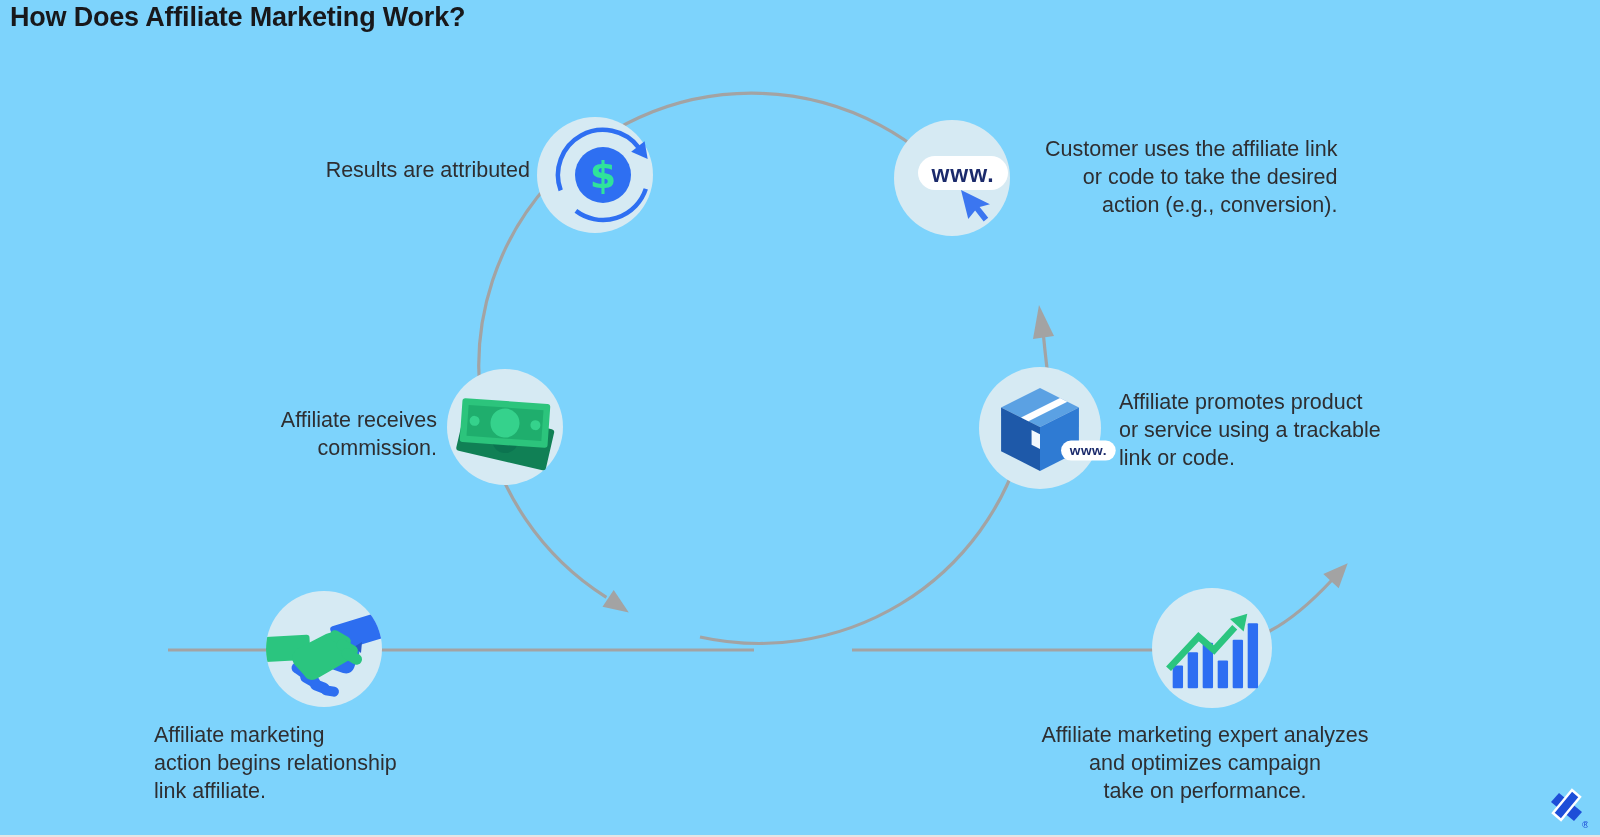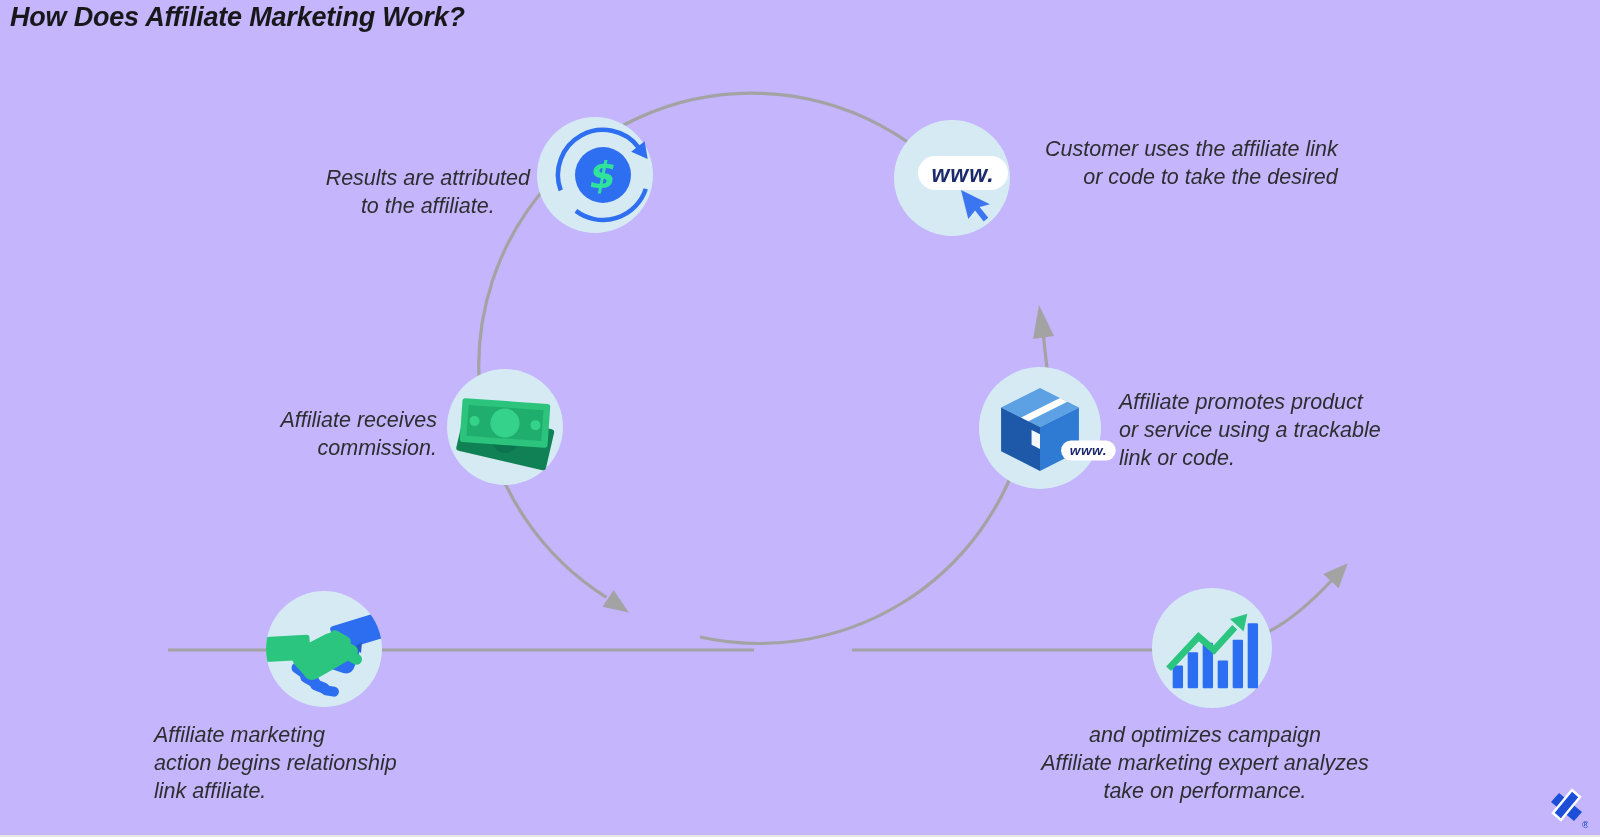--- a/index.html
+++ b/index.html
@@ -1,35 +1,34 @@
 <!DOCTYPE html>
 <html><head>
 <meta charset="utf-8">
 <style>
   html,body{margin:0;padding:0;background:#ffffff;}
   .canvas{
-    position:relative;width:1600px;height:837px;background:#c4b5fd;overflow:hidden;
+    position:relative;width:1600px;height:837px;background:#7dd3fc;overflow:hidden;
     font-family:"Liberation Sans", sans-serif;
-    font-style:italic;
   }
   .title{
     position:absolute;left:10px;top:2px;font-size:27px;font-weight:700;
     color:#18181b;letter-spacing:-0.2px;
   }
   .connectors{position:absolute;left:0;top:0;width:1600px;height:837px;}
   .node{position:absolute;border-radius:50%;background:#d6eaf3;}
   .node svg{width:100%;height:100%;display:block;overflow:visible;}
   .node-dollar {left:537px;top:117px;width:116px;height:116px;}
   .node-www    {left:894px;top:120px;width:116px;height:116px;}
   .node-cash   {left:447px;top:369px;width:116px;height:116px;}
   .node-box    {left:979px;top:367px;width:122px;height:122px;}
   .node-hands  {left:266px;top:591px;width:116px;height:116px;}
   .node-chart  {left:1152px;top:588px;width:120px;height:120px;}
   .label{position:absolute;font-size:21.5px;line-height:28px;color:#2e2e31;}
-  .label-results   {right:1070px;top:164px;text-align:center;}
+  .label-results   {right:1070px;top:156px;text-align:left;}
   .label-customer  {left:1045px;top:135px;text-align:right;}
   .label-commission{right:1163px;top:406px;text-align:right;}
   .label-promotes  {left:1119px;top:388px;text-align:left;}
   .label-begins    {left:154px;width:340px;top:721px;}
   .label-analyzes  {left:1005px;width:400px;top:721px;text-align:center;}
   .logo{position:absolute;left:1544px;top:784px;width:44px;height:46px;}
   .logo svg{width:100%;height:100%;display:block;}
   .bottom-rule{position:absolute;left:0;right:0;bottom:0;height:2px;background:#e4e4e4;}
 </style>
 </head>
@@ -140,48 +139,48 @@
         <rect x="78" y="50" width="10" height="47" rx="1"></rect>
         <rect x="92.5" y="34" width="10" height="63" rx="1"></rect>
       </g>
       <path d="M16 78 L45 47 L60 60 L80 38" stroke="#2bc57f" stroke-width="6.5" fill="none"></path>
       <polygon points="92.1,25 88.6,42.1 75.4,29.9" fill="#2bc57f"></polygon>
     </svg>
   </div>
 
   <div class="label label-results">
     <div>Results are attributed</div>
-    <div>to the affiliate.</div>
   </div>
 
   <div class="label label-customer">
     <div>Customer uses the affiliate link</div>
     <div>or code to take the desired</div>
+    <div>action (e.g., conversion).</div>
   </div>
 
   <div class="label label-commission">
     <div>Affiliate receives</div>
     <div>commission.</div>
   </div>
 
   <div class="label label-promotes">
     <div>Affiliate promotes product</div>
     <div>or service using a trackable</div>
     <div>link or code.</div>
   </div>
 
   <div class="label label-begins">
     <div>Affiliate marketing</div>
     <div>action begins relationship</div>
     <div>link affiliate.</div>
   </div>
 
   <div class="label label-analyzes">
+    <div>Affiliate marketing expert analyzes</div>
     <div>and optimizes campaign</div>
-    <div>Affiliate marketing expert analyzes</div>
     <div>take on performance.</div>
   </div>
 
   <div class="logo">
     <svg viewBox="0 0 44 46">
       <polygon points="7,18 15,9 38,28 30,37" fill="#1d4ed8"></polygon>
       <polygon points="9,29 28,6 36,13 17,36" fill="#1d4ed8" stroke="#ffffff" stroke-width="2.5"></polygon>
       <text x="37" y="44" font-size="9" fill="#1d4ed8" font-family="DejaVu Sans, sans-serif">®</text>
     </svg>
   </div>

